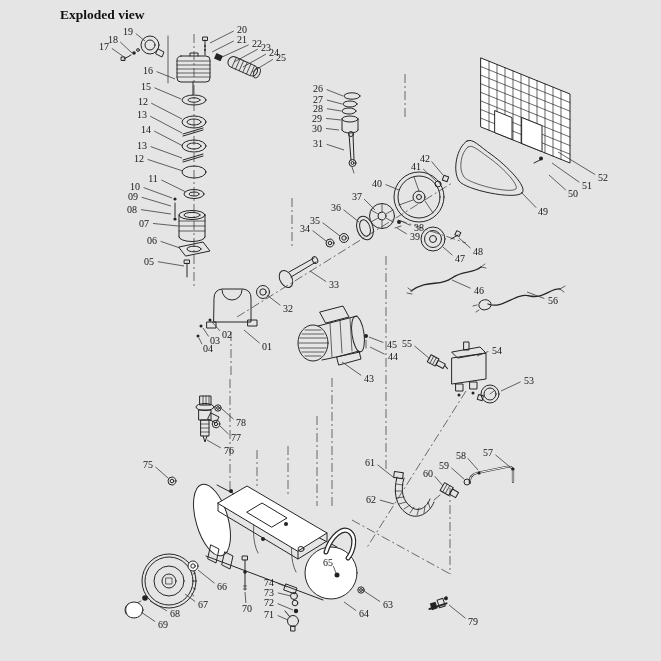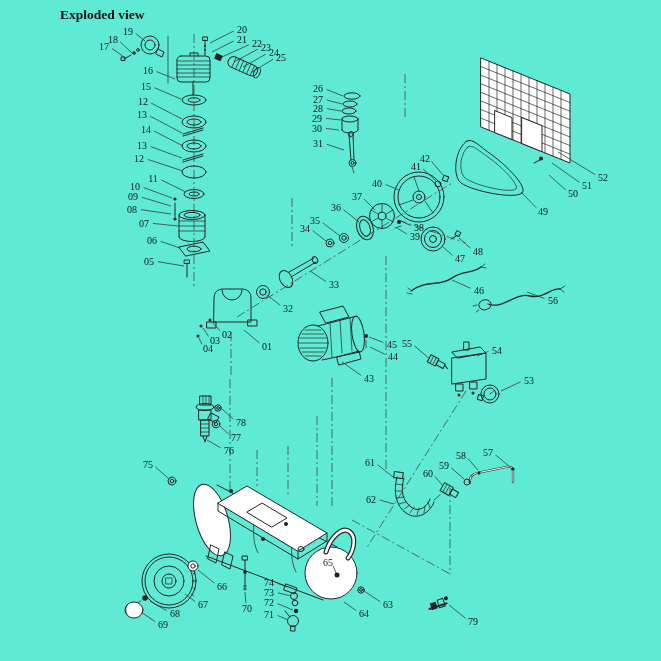--- a/index.html
+++ b/index.html
@@ -1,16 +1,16 @@
 <!DOCTYPE html>
 <html><head>
 <meta charset="utf-8">
 <style>
   html,body{margin:0;padding:0;background:#fff;}
-  .page{position:relative;width:661px;height:661px;background:#5eead4;overflow:hidden;
+  .page{position:relative;width:661px;height:661px;background:#e5e5e5;overflow:hidden;
         font-family:"Liberation Serif","DejaVu Serif",serif;}
   svg{position:absolute;left:0;top:0;}
   .title{font-size:13.5px;font-weight:bold;fill:#101010;font-family:"Liberation Serif","DejaVu Serif",serif;}
   .callout{font-size:10px;fill:#161616;font-family:"Liberation Serif","DejaVu Serif",serif;}
   .leader{stroke:#3c3c3c;stroke-width:0.8;fill:none;}
   .ln{stroke:#262626;stroke-width:1;fill:none;stroke-linecap:round;stroke-linejoin:round;}
   .thin{stroke-width:0.7;}
   .thick{stroke-width:2.2;}
   .fillw{fill:#ffffff;}
   .filld{fill:#222222;stroke:none;}

